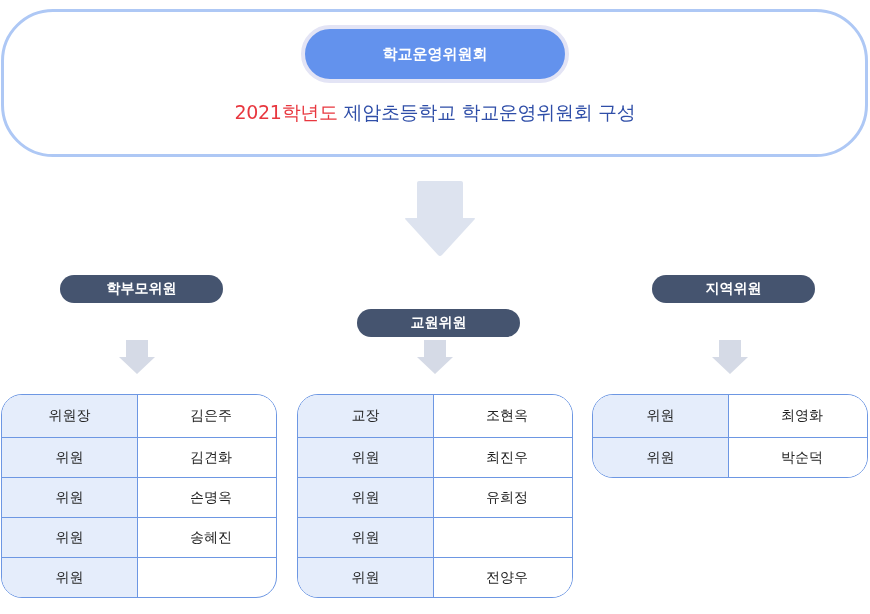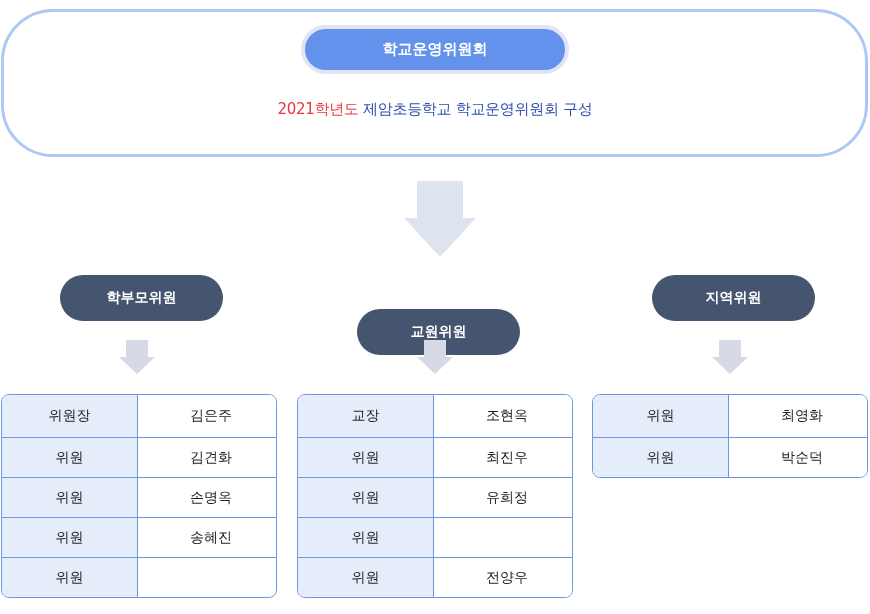--- a/index.html
+++ b/index.html
@@ -4,44 +4,44 @@
 <style>
   * { box-sizing: border-box; margin: 0; padding: 0; }
   html, body { width: 870px; height: 614px; background: #ffffff; overflow: hidden; }
   body { position: relative; font-family: "DejaVu Sans", "Liberation Sans", sans-serif; color: #222; }
 
   .top-box {
     position: absolute; left: 1px; top: 9px; width: 867px; height: 148px;
     border: 3px solid #aec8f5; border-radius: 52px; background: #fff;
   }
   .main-pill {
-    position: absolute; left: 301px; top: 25px; width: 268px; height: 49px;
+    position: absolute; left: 301px; top: 25px; width: 268px; height: 58px;
     border-radius: 29px; background: #6392ed; border: 4px solid #e3e4f5;
     color: #fff; font-size: 15px; font-weight: bold;
     display: flex; align-items: center; justify-content: center;
   }
   .subtitle {
     position: absolute; left: 0; top: 100px; width: 870px; text-align: center;
-    font-size: 15px; letter-spacing: -0.3px;
+    font-size: 19px; letter-spacing: -0.3px;
   }
   .subtitle .red { color: #e8373f; }
   .subtitle .blue { color: #2f4ea8; }
 
   .big-arrow { position: absolute; left: 404px; top: 181px; width: 72px; height: 76px; }
   .small-arrow { position: absolute; width: 36px; height: 34px; top: 340px; }
 
   .cat-pill {
-    position: absolute; top: 275px; width: 163px; height: 46px; border-radius: 23px;
+    position: absolute; top: 275px; width: 163px; height: 28px; border-radius: 23px;
     background: #45546f; color: #fff; font-size: 14px; font-weight: bold;
     display: flex; align-items: center; justify-content: center;
   }
 
   .member-table {
     position: absolute; top: 394px; width: 276px;
-    border: 1px solid #6d97e3; border-radius: 8px; overflow: hidden; background: #fff;
+    border: 1px solid #6d97e3; border-radius: 21px; overflow: hidden; background: #fff;
   }
   .member-row { display: flex; height: 40px; border-top: 1px solid #6d97e3; }
   .member-row:first-child { border-top: none; height: 42px; }
   .cell { display: flex; align-items: center; justify-content: center; font-size: 14px; color: #222; }
   .cell.role { width: 136px; background: #e5edfb; border-right: 1px solid #6d97e3; }
   .cell.name { flex: 1; background: #fff; margin-left: 8px; }
 </style>
 </head>
 <body>
 

